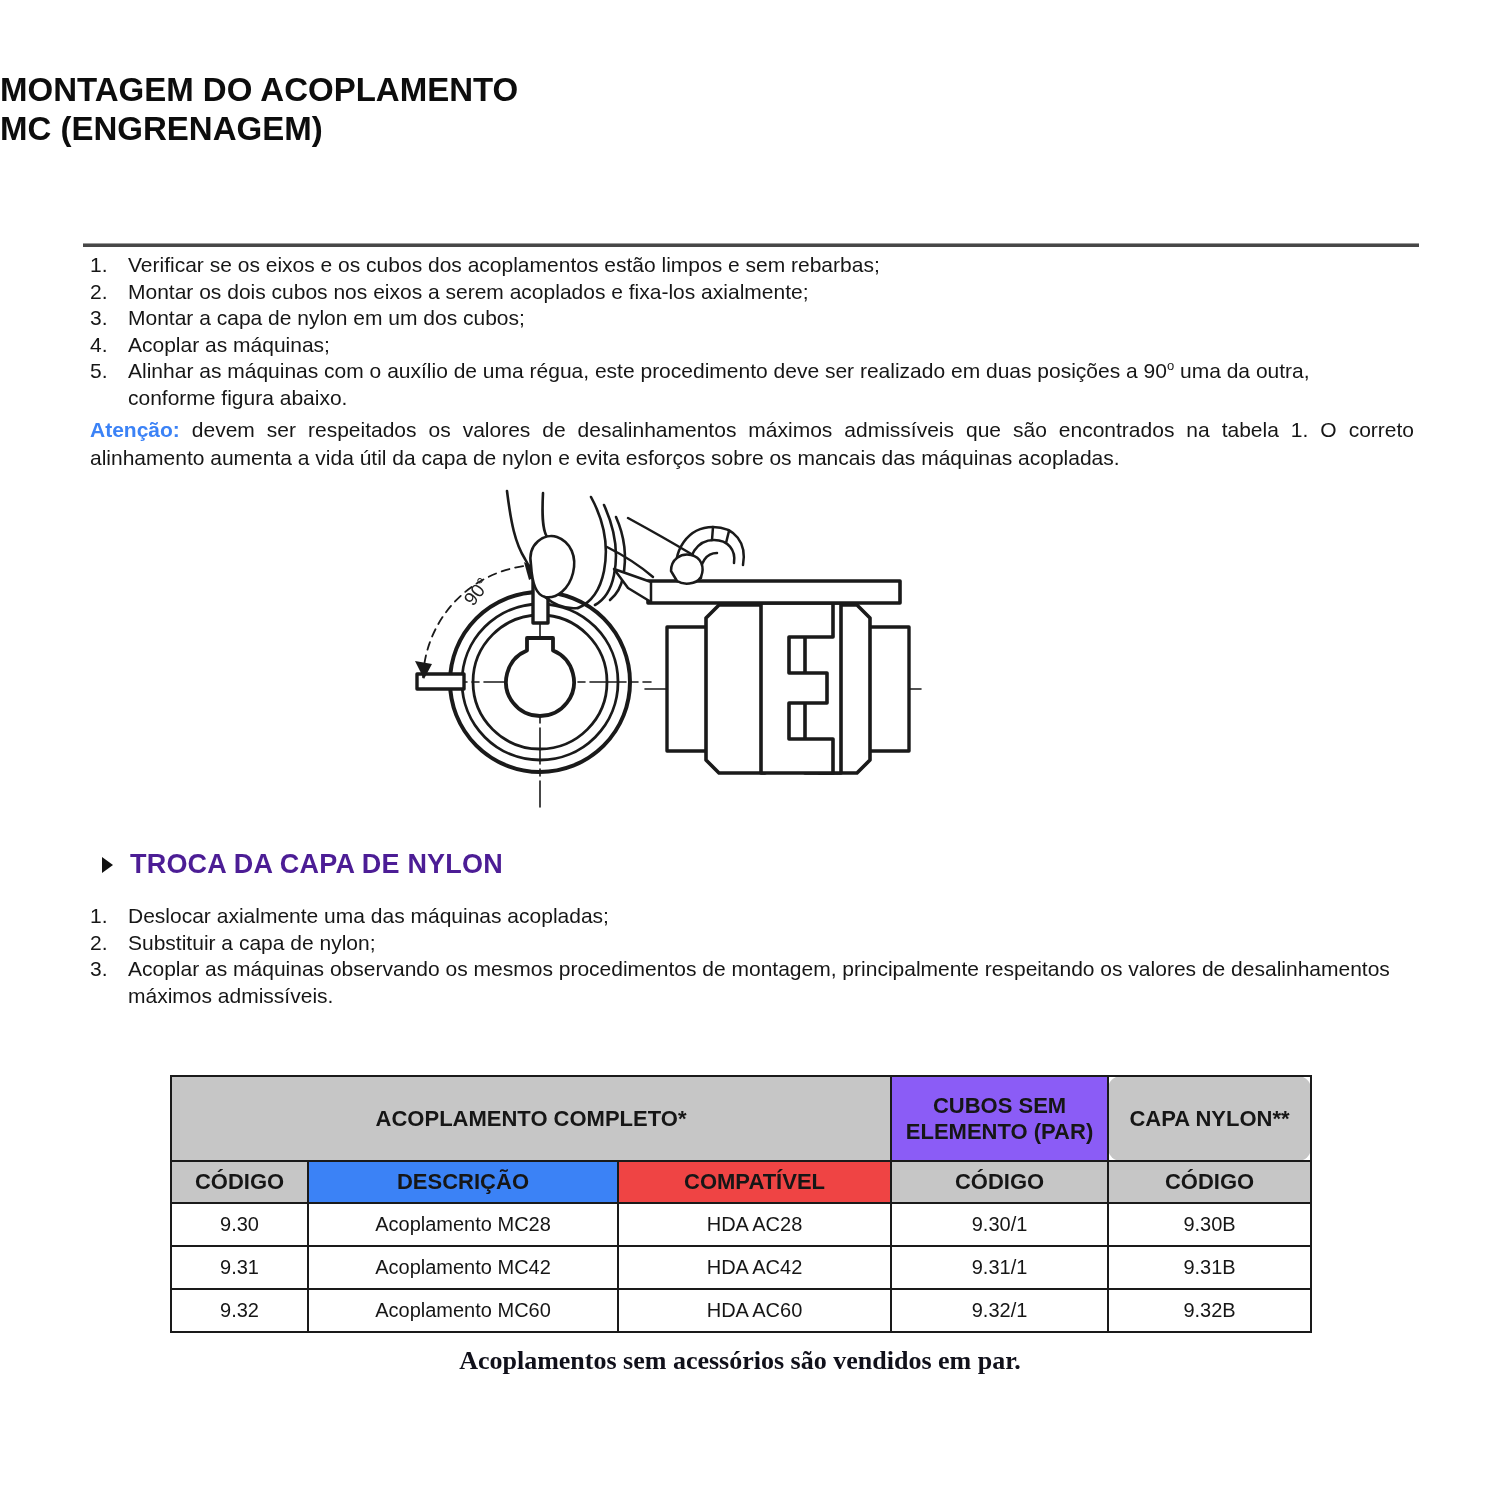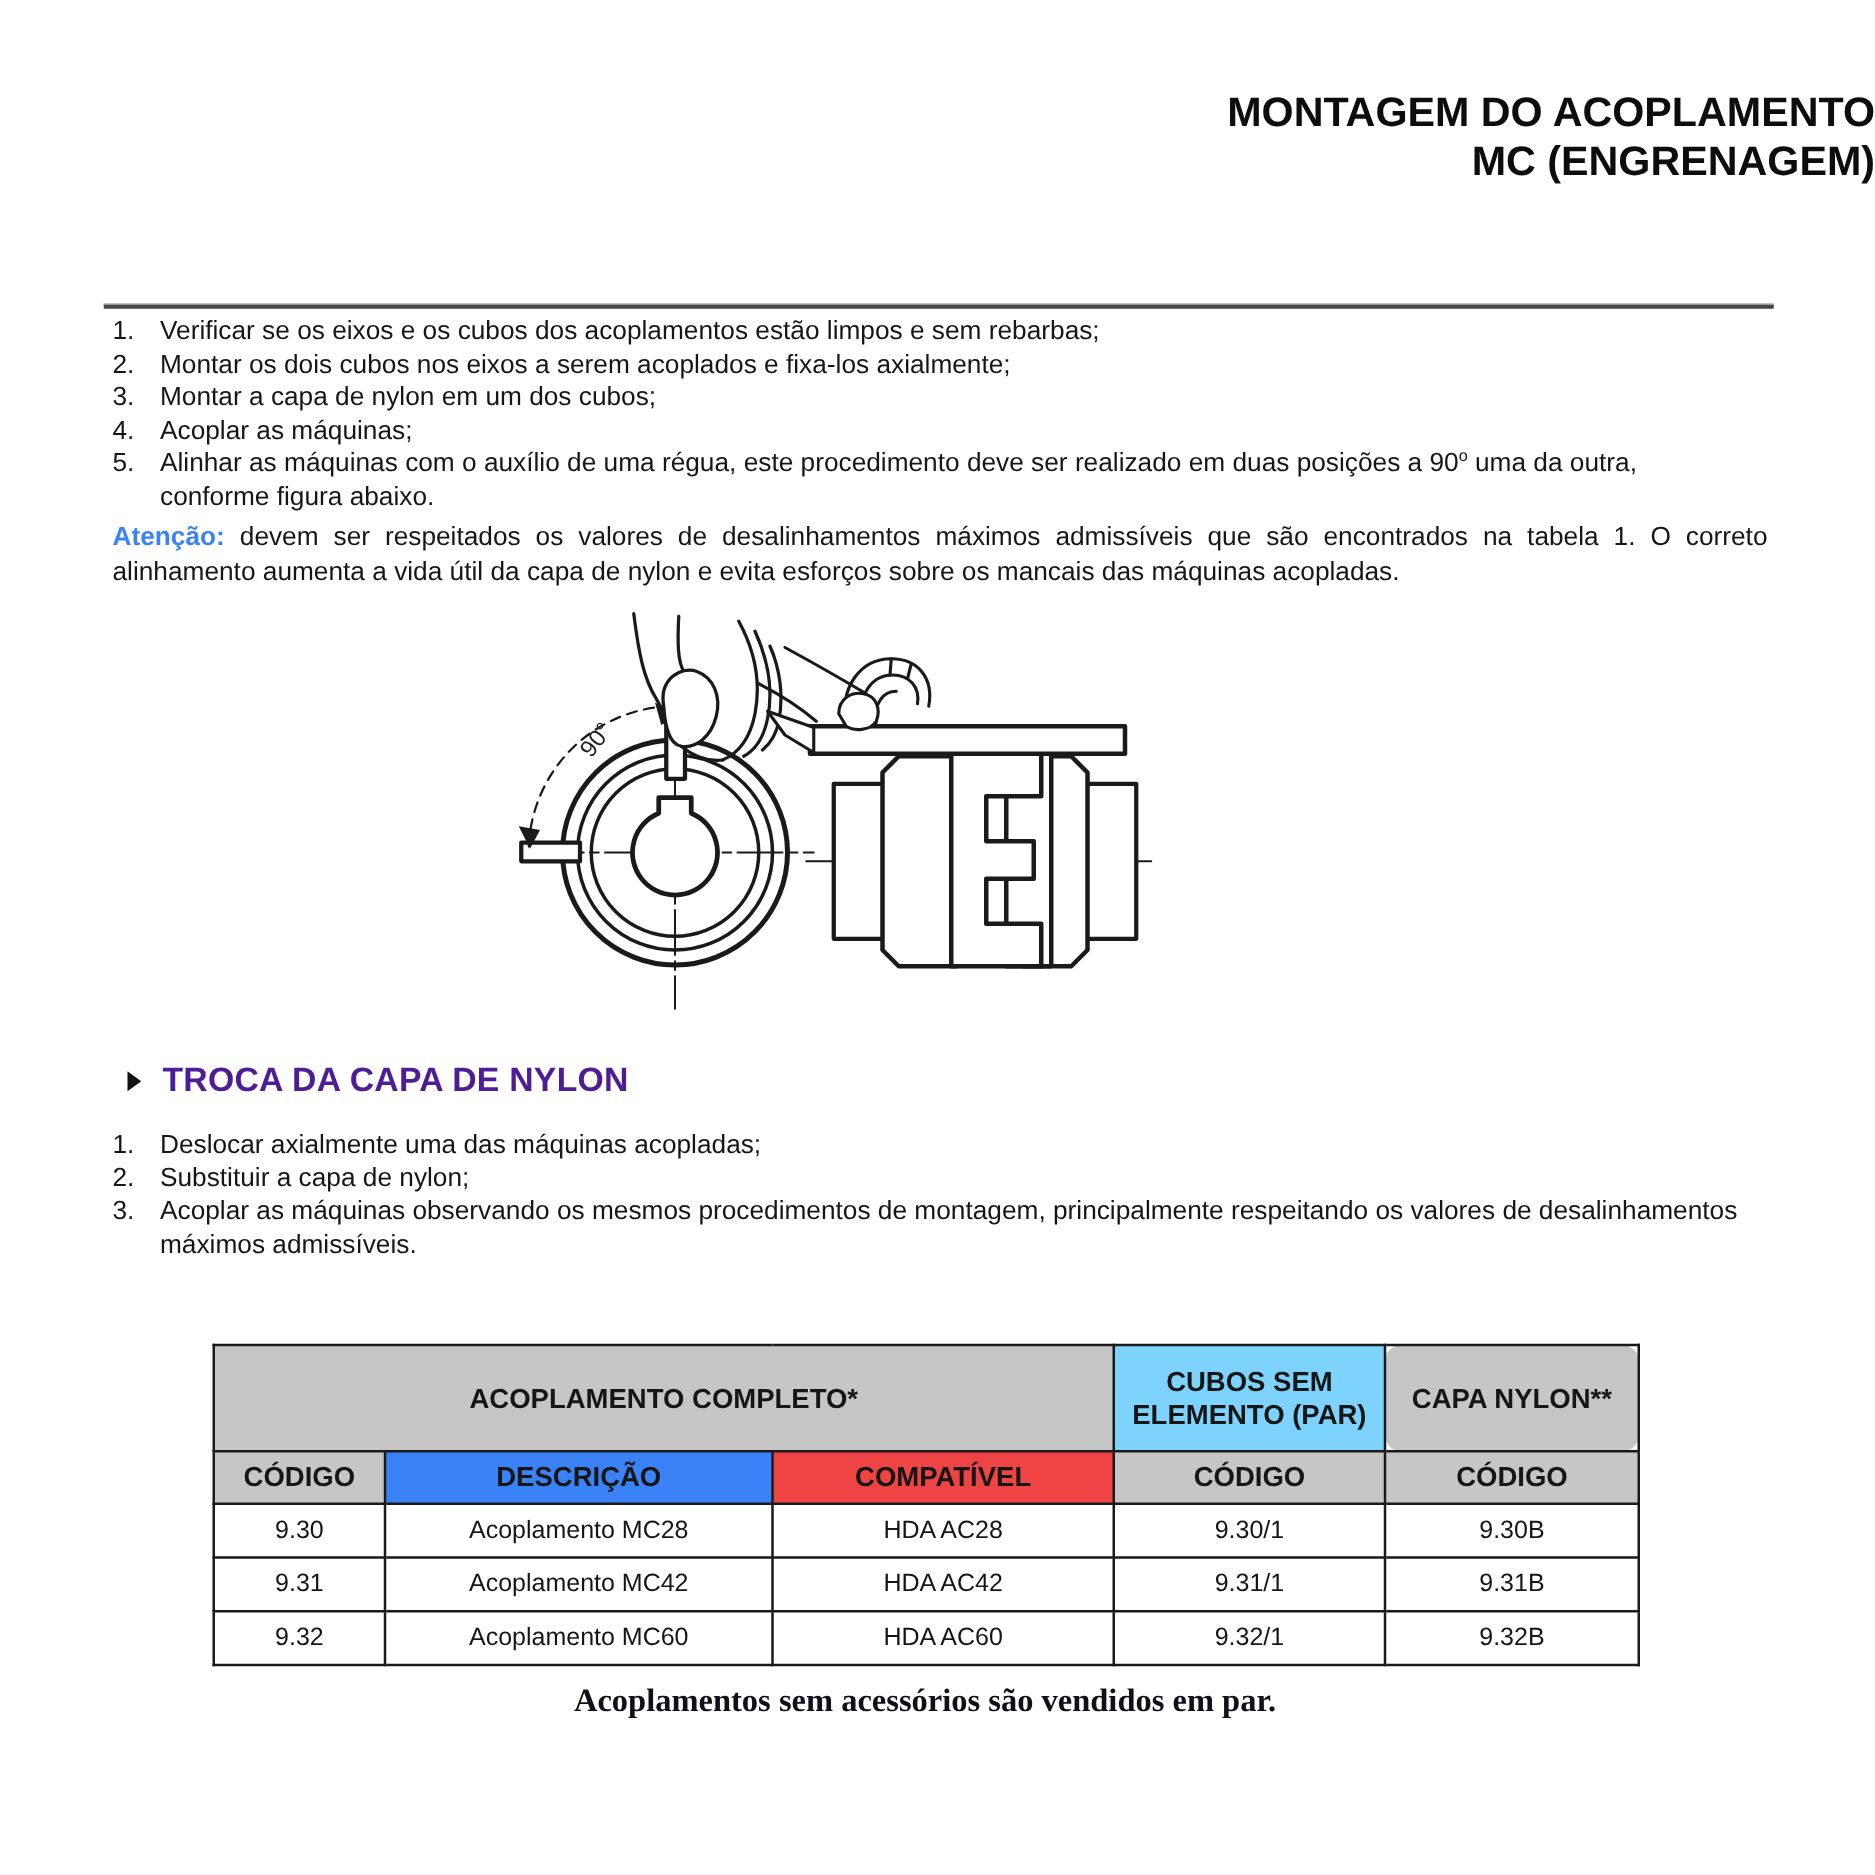--- a/index.html
+++ b/index.html
@@ -4,21 +4,21 @@
 <style>
   html,body{margin:0;padding:0;}
   body{
     width:1500px;height:1500px;position:relative;overflow:hidden;
     background:#ffffff;color:#161616;
     font-family:"Liberation Sans",sans-serif;
     -webkit-font-smoothing:antialiased;
   }
   .abs{position:absolute;}
   
-  .title{top:70px;left:0;width:1500px;text-align:right;
+  .title{top:70px;left:0;width:1500px;text-align:left;
          font-weight:bold;font-size:33px;line-height:39px;color:#0d0d0d;}
   
   .rule{top:243px;left:83px;width:1336px;height:3px;background:#474747;border-top:1px solid #9a9a9a;}
   
   .steps{left:90px;width:1336px;}
   .step{display:flex;font-size:21px;line-height:26.5px;}
   .step .n{width:38px;flex:none;}
   .step .t{white-space:pre-line;}
   sup{font-size:13px;line-height:0;vertical-align:super;}
   .list-assembly{top:252px;}
@@ -171,21 +171,21 @@
   <colgroup>
     <col style="width:137px">
       <col style="width:310px">
       <col style="width:273px">
     <col style="width:217px">
       <col style="width:203px">
   </colgroup>
   <thead>
     <tr class="group-row">
       <th colspan="3" class="th-hdr" style="background: rgb(198, 198, 198);">ACOPLAMENTO COMPLETO*</th>
-      <th class="th-hdr" style="background: #7dd3fc;">CUBOS SEM ELEMENTO (PAR)</th>
+      <th class="th-hdr" style="background: #8b5cf6;">CUBOS SEM ELEMENTO (PAR)</th>
       <th class="th-hdr" style="background: rgb(198, 198, 198); border-radius: 13px;">CAPA NYLON**</th>
     </tr>
     <tr class="cols-row">
       <th class="th-hdr" style="background: rgb(198, 198, 198);">CÓDIGO</th>
       <th class="th-hdr" style="background: #3b82f6;">DESCRIÇÃO</th>
       <th class="th-hdr" style="background: #ef4444;">COMPATÍVEL</th>
       <th class="th-hdr" style="background: rgb(198, 198, 198);">CÓDIGO</th>
       <th class="th-hdr" style="background: rgb(198, 198, 198);">CÓDIGO</th>
     </tr>
   </thead>

